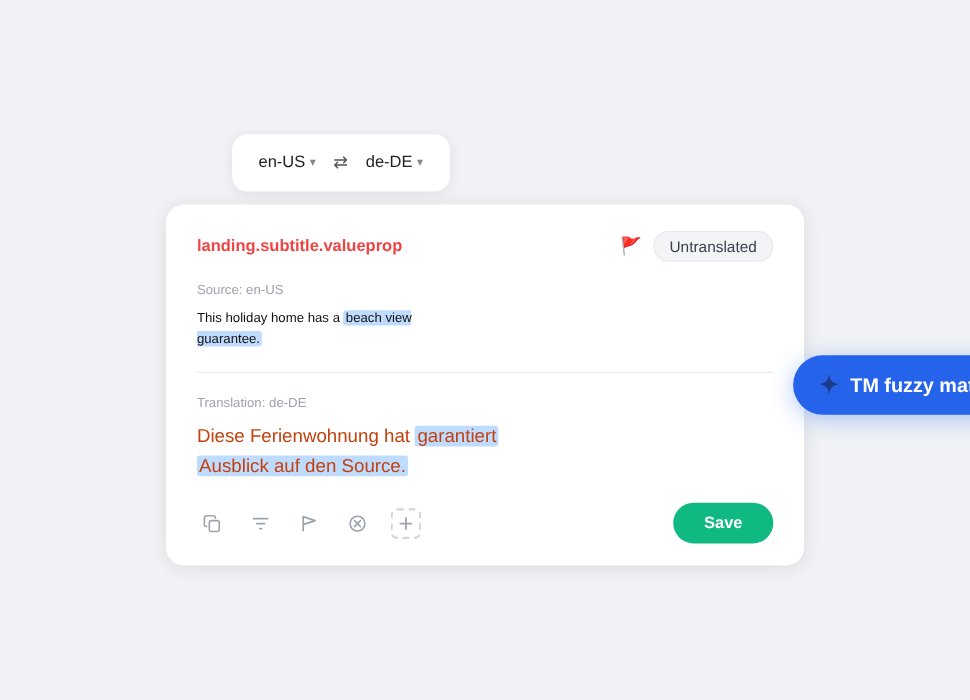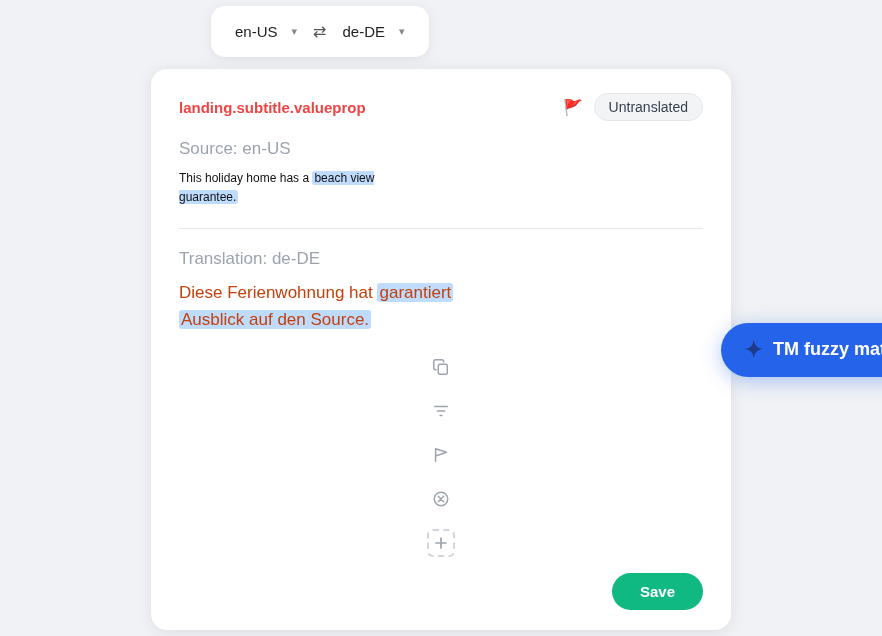--- a/index.html
+++ b/index.html
@@ -32,21 +32,21 @@
       align-items: center;
       gap: 12px;
       box-shadow: 0 2px 12px rgba(0,0,0,0.08);
       align-self: flex-start;
       margin-left: 60px;
     }
 
     .lang-selector {
       display: flex;
       align-items: center;
-      gap: 14px;
+      gap: 4px;
       cursor: pointer;
     }
 
     .lang-label {
       font-size: 15px;
       font-weight: 500;
       color: #222;
     }
 
     .chevron-icon {
@@ -95,21 +95,21 @@
       border: 1.5px solid #e5e7eb;
       border-radius: 20px;
       padding: 5px 14px;
       font-size: 14px;
       font-weight: 500;
       color: #374151;
     }
 
     
     .section-label {
-      font-size: 17px;
+      font-size: 12px;
       color: #9ca3af;
       margin-bottom: 10px;
       margin-top: 12px;
     }
 
     .source-text {
       font-size: 12px;
       color: #111;
       line-height: 1.6;
       margin-bottom: 4px;
@@ -134,21 +134,20 @@
       line-height: 1.6;
       margin-bottom: 4px;
     }
 
     
     .toolbar {
       display: flex;
       align-items: center;
       gap: 16px;
       margin-top: 20px;
-      flex-direction: column;
     }
 
     .toolbar-icon {
       color: #9ca3af;
       font-size: 18px;
       cursor: pointer;
       width: 28px;
       height: 28px;
       display: flex;
       align-items: center;

